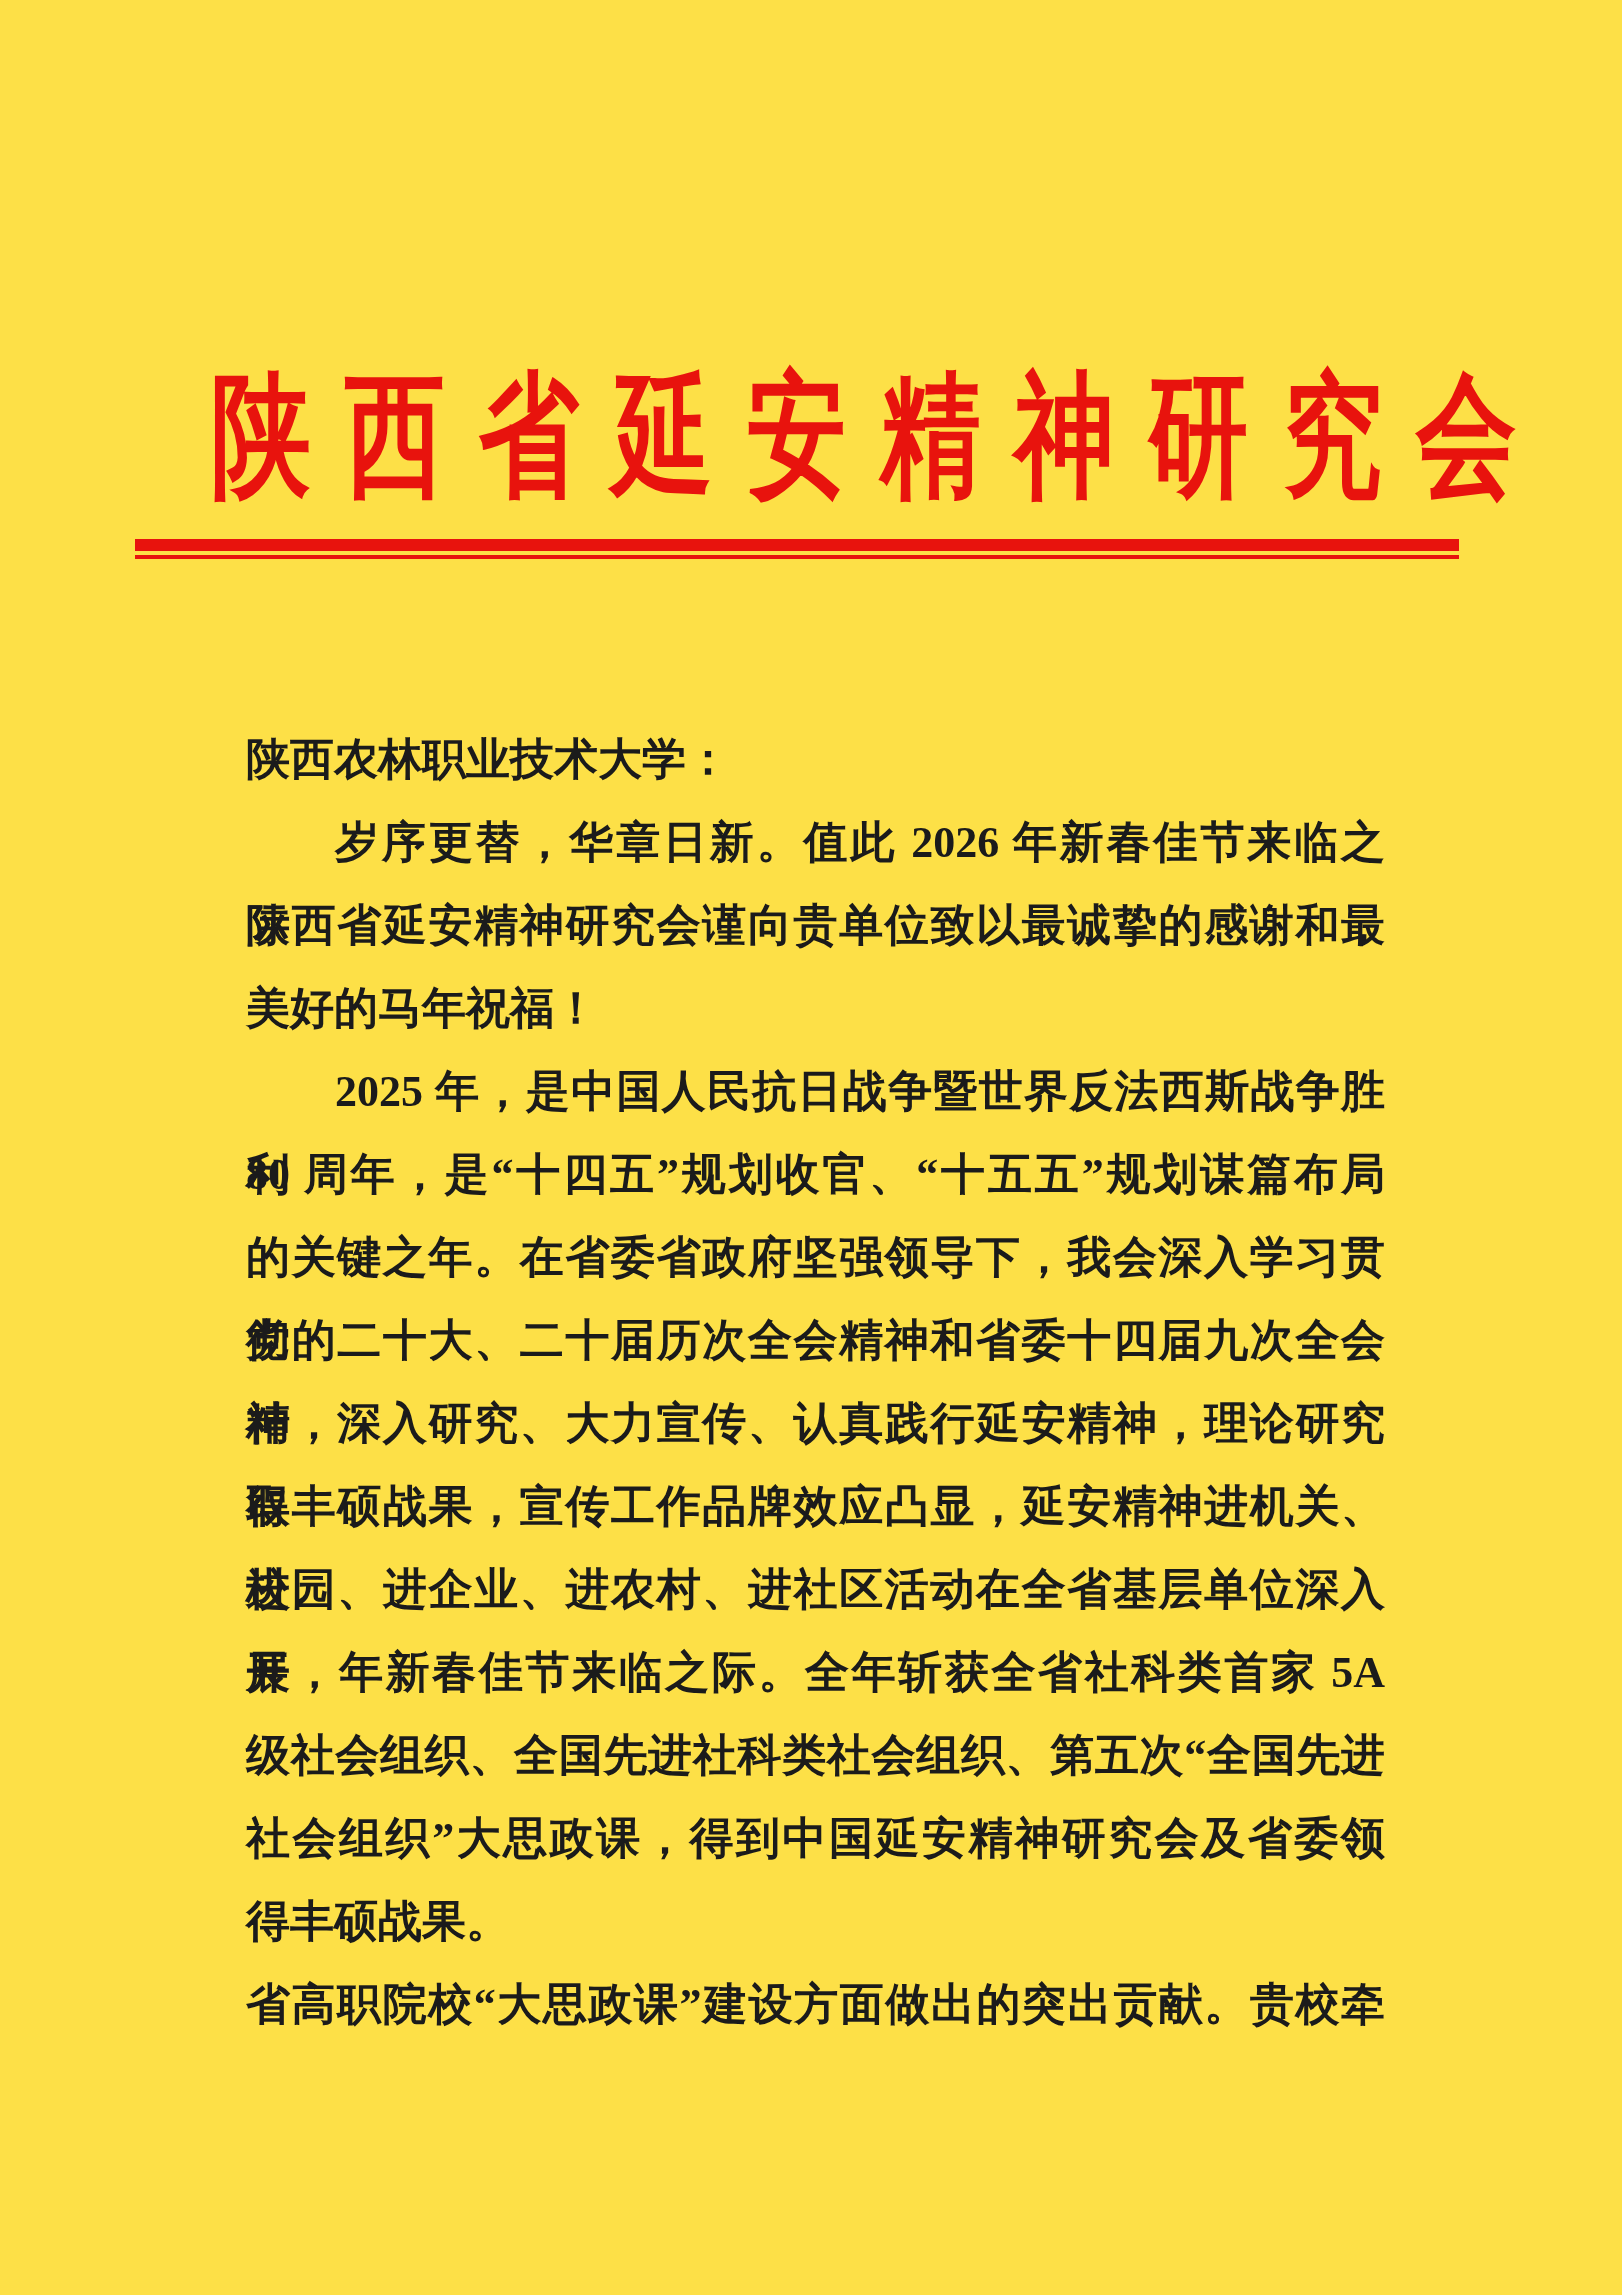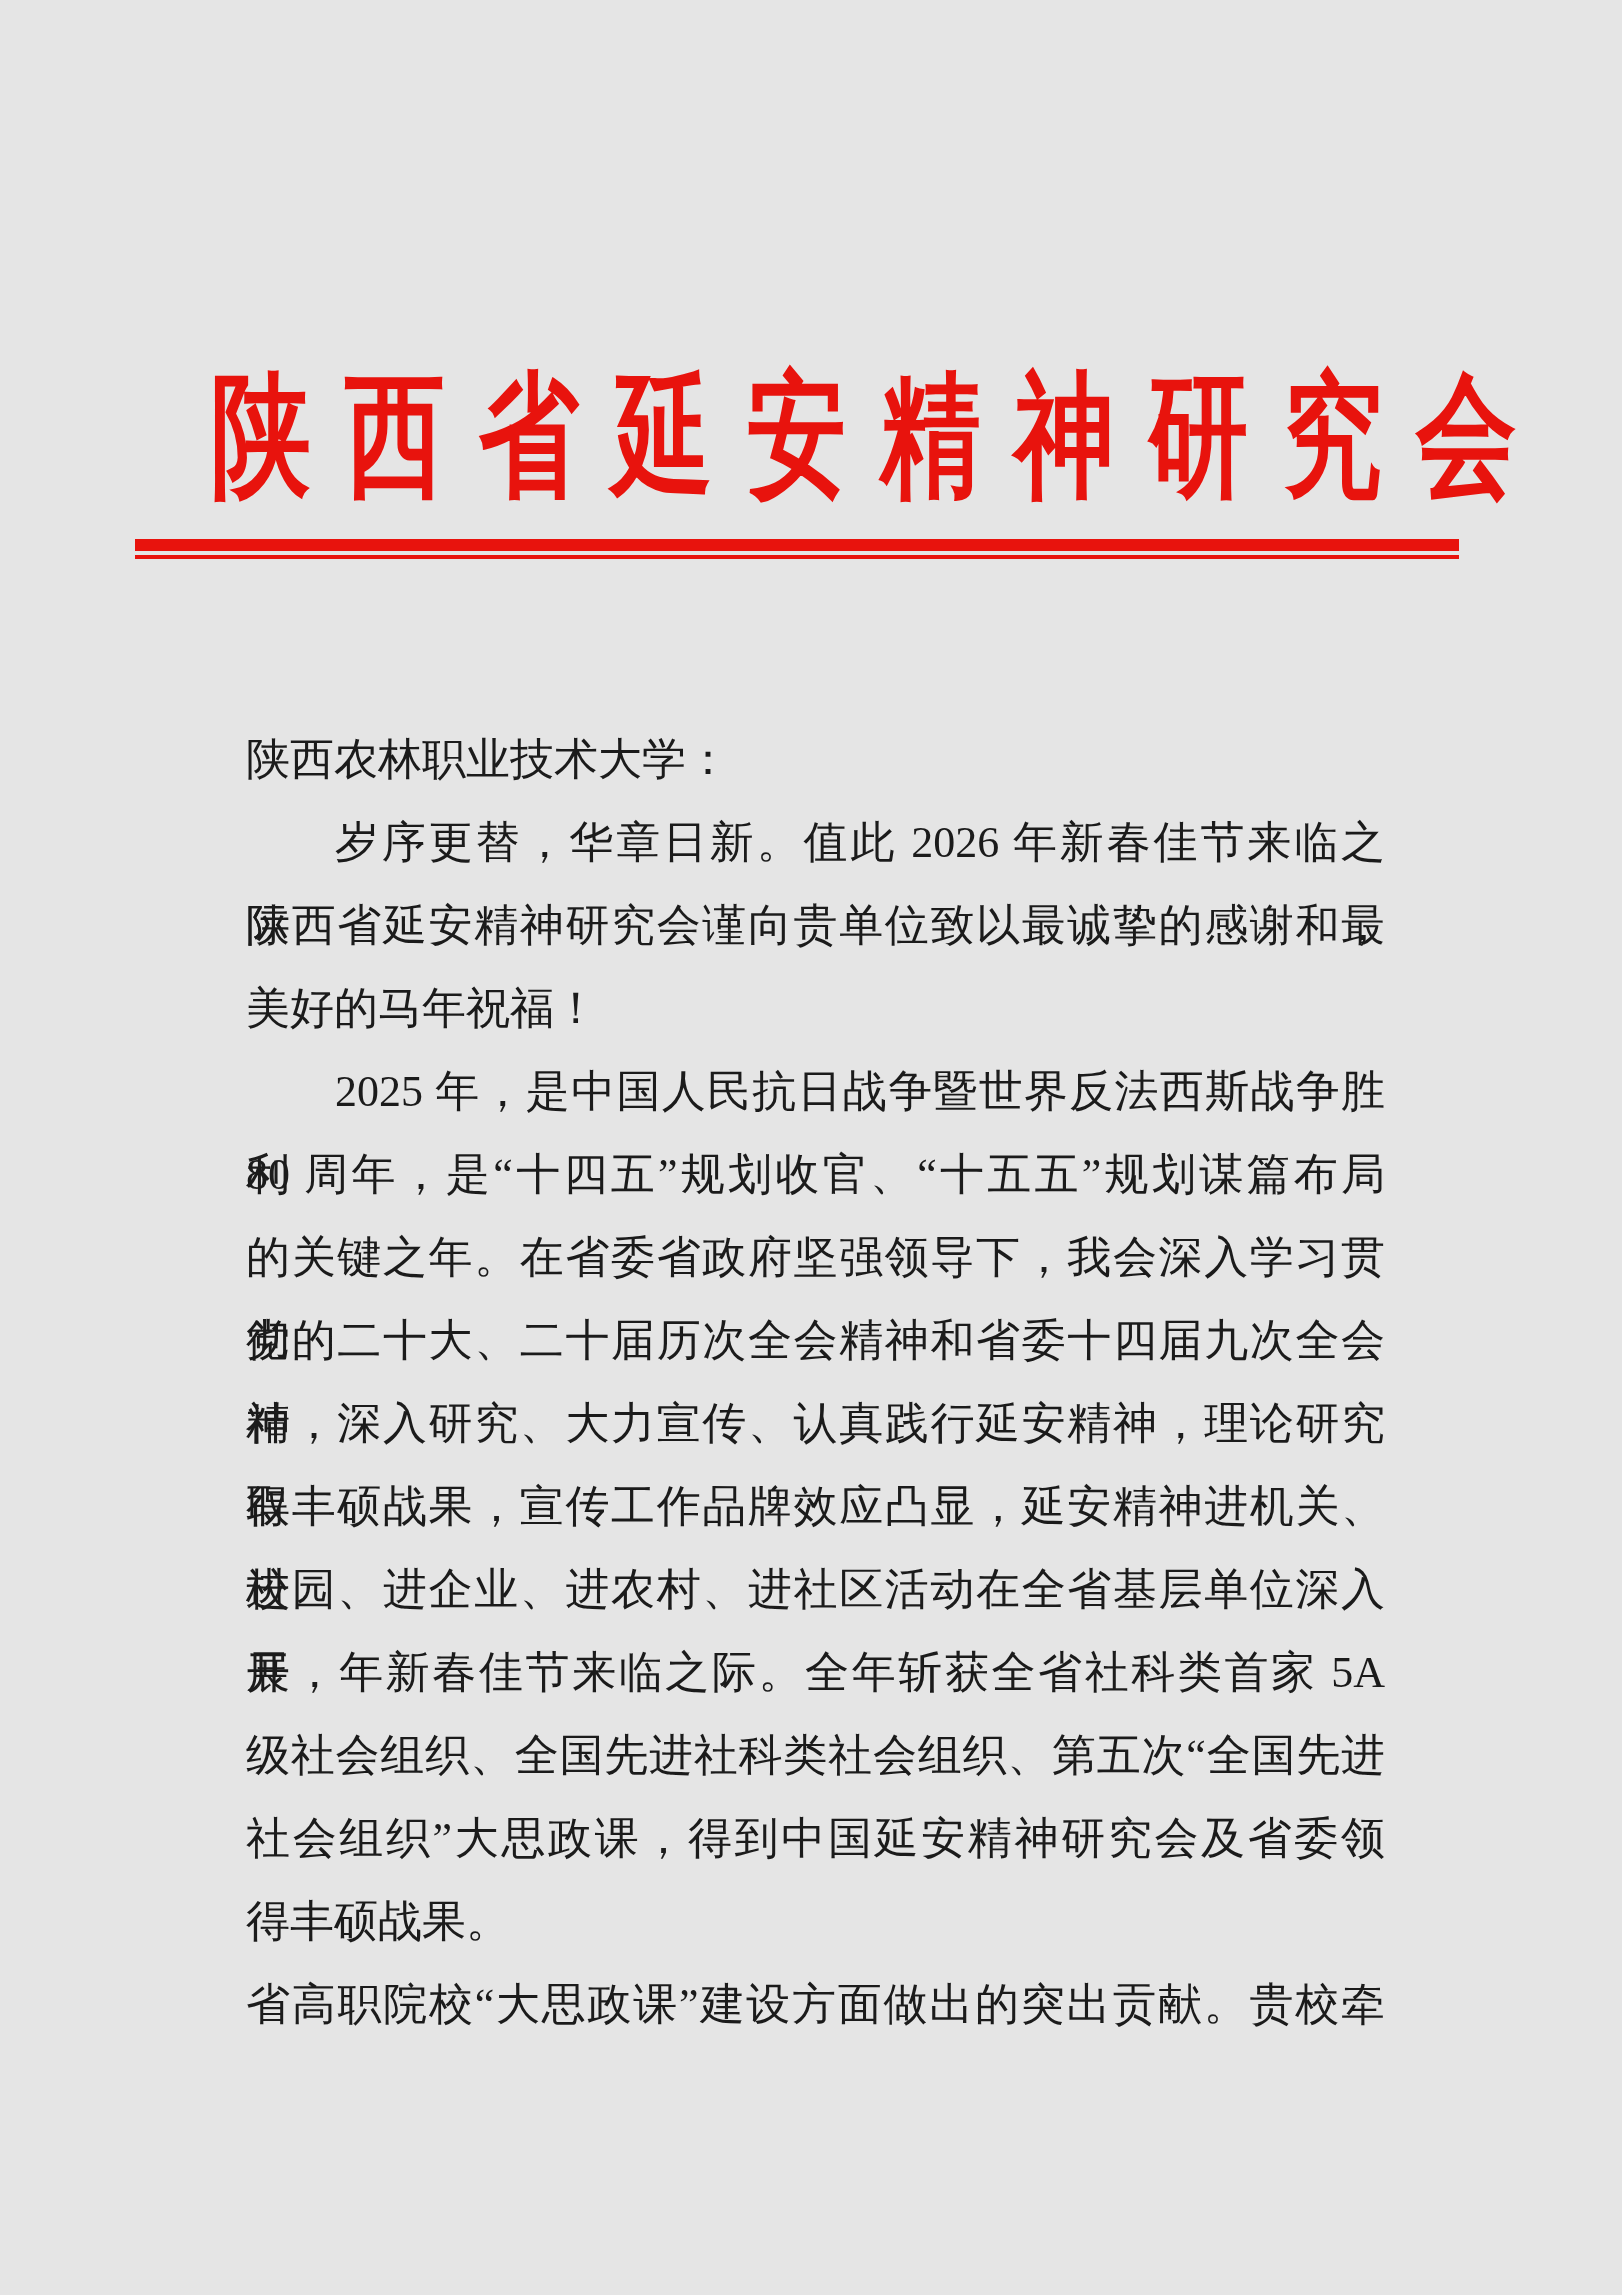--- a/index.html
+++ b/index.html
@@ -4,21 +4,21 @@
 <style>
   html, body {
     margin: 0;
     padding: 0;
     background: #ffffff;
   }
   .page {
     position: relative;
     width: 1622px;
     height: 2295px;
-    background: #e5e5e5;
+    background: #fde047;
     overflow: hidden;
     font-family: "Liberation Serif", "DejaVu Serif", serif;
   }
   
   .org-name {
     position: absolute;
     top: 364px;
     left: 0;
     width: 100%;
     text-align: center;
@@ -62,20 +62,21 @@
   }
   
   .letter-body {
     position: absolute;
     left: 246px;
     top: 718px;
     width: 1139px;
     color: #1b1b1b;
     font-size: 44px;
     line-height: 83px;
+    font-weight: bold;
   }
   .bline {
     text-align: justify;
     text-align-last: justify;
     height: 83px;
     overflow: visible;
   }
   .bline.no-just {
     text-align: left;
     text-align-last: left;

